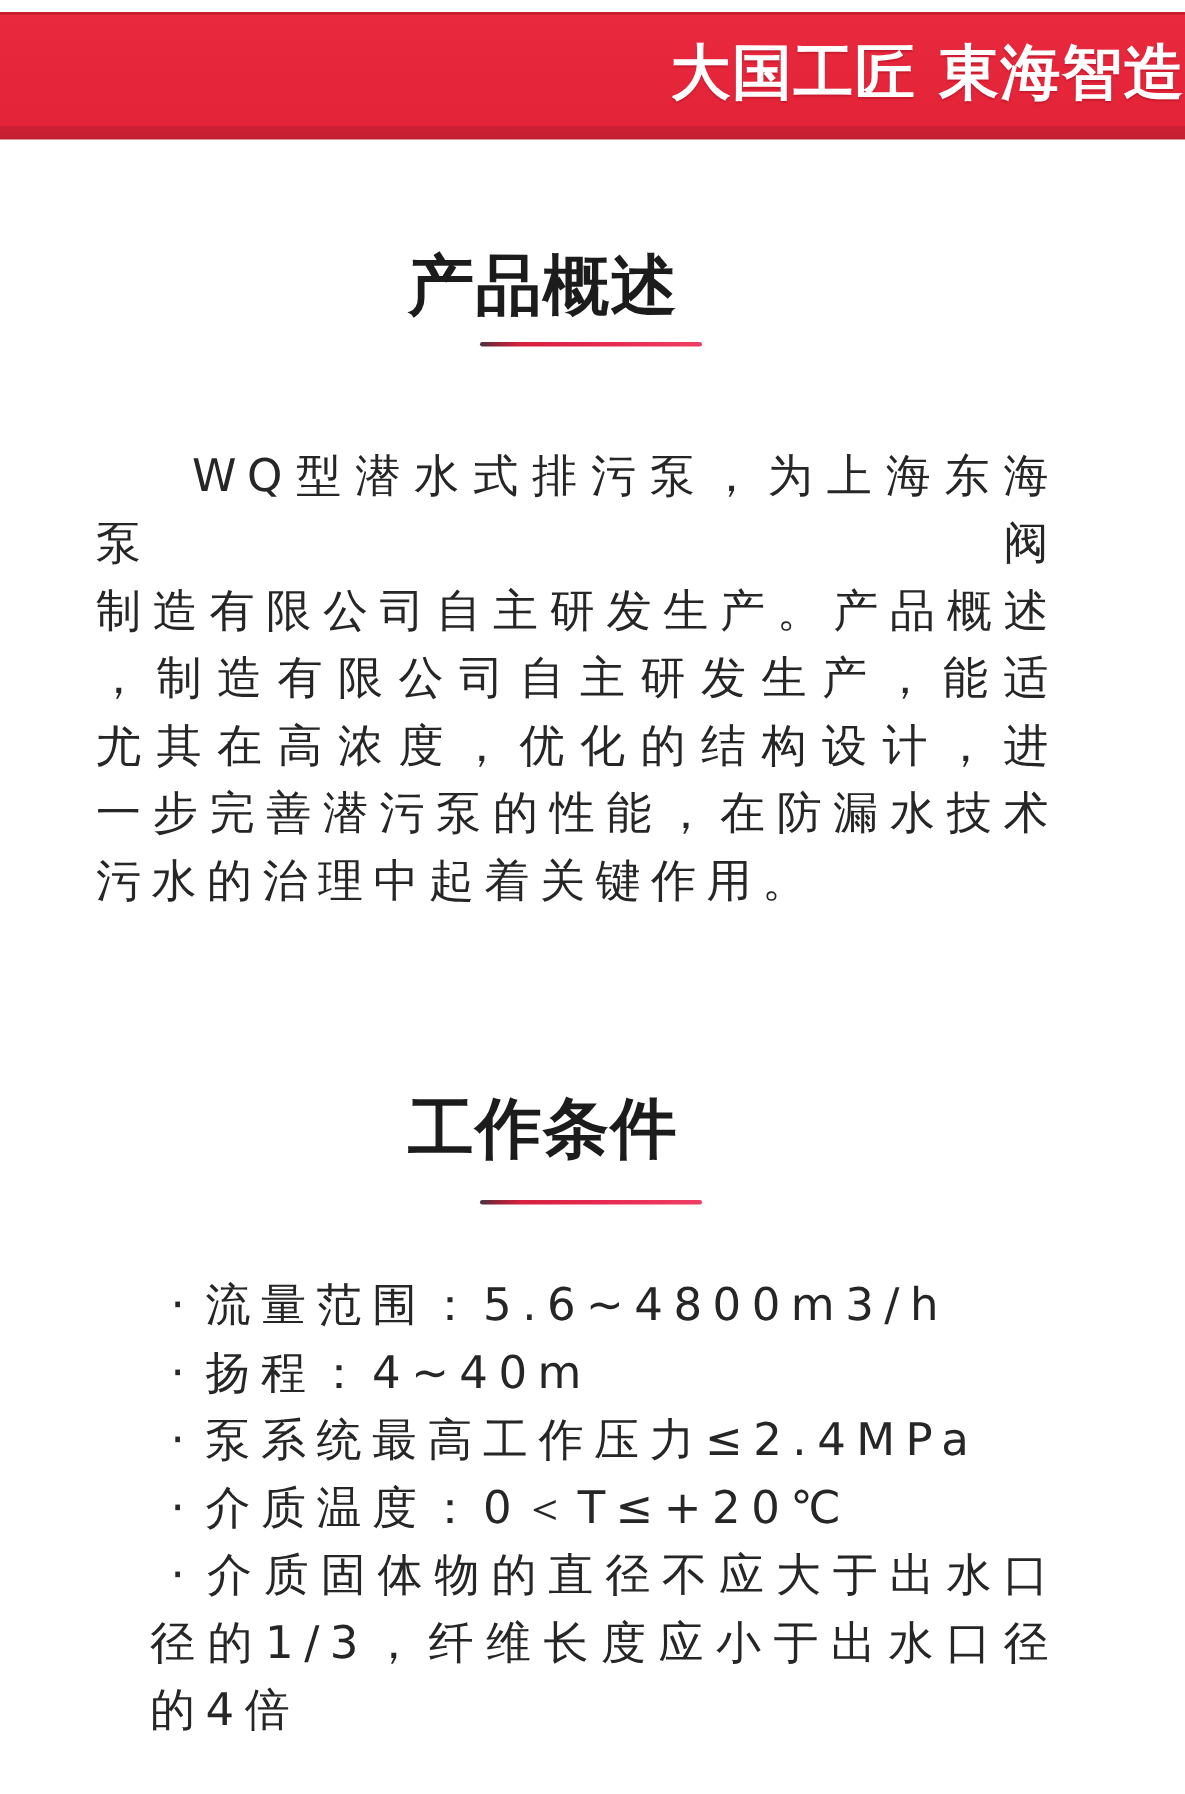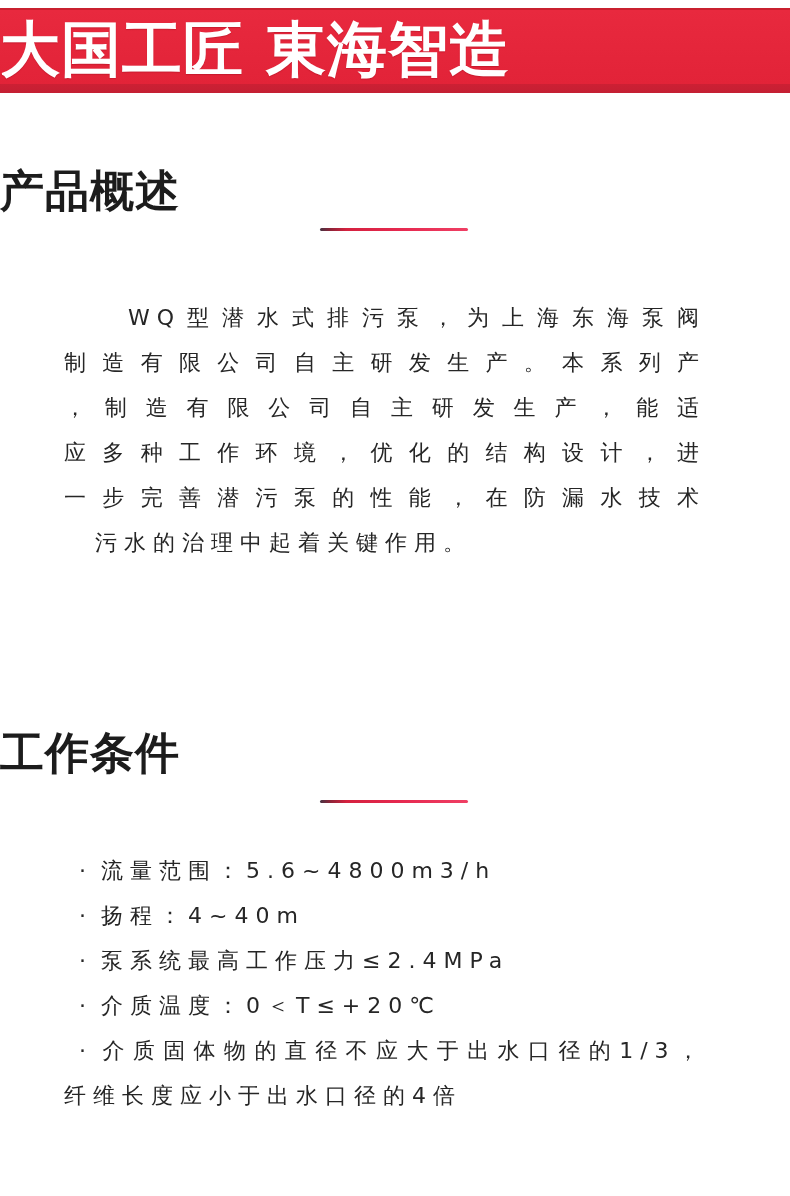--- a/index.html
+++ b/index.html
@@ -25,34 +25,35 @@
     height: 85px;
     background: linear-gradient(180deg,
       #c9202f 0px, #c9202f 2px,
       #e8293e 2px, #e22338 76px,
       #cc2034 76px, #c41f33 85px);
   }
   .banner-title {
     width: 100%;
     height: 85px;
     line-height: 82px;
-    text-align: left;
+    text-align: right;
     color: #ffffff;
-    font-size: 60px;
+    font-size: 40px;
     font-weight: bold;
     letter-spacing: 1px;
     text-shadow: 0 1px 1px rgba(150,10,25,0.35);
     border-radius: 11px;
   }
 
   
   .section-heading {
     position: absolute;
     left: 0;
     width: 724px;
+    text-align: center;
     color: #1c1c1c;
     font-size: 44px;
     font-weight: bold;
     letter-spacing: 1px;
     line-height: 52px;
   }
   #heading-overview { top: 165px; }
   #heading-conditions { top: 727px; }
 
   .heading-underline {
@@ -63,47 +64,48 @@
     background: linear-gradient(90deg,
       #473343 0%, #8e2438 7%, #d5213f 18%, #e62950 55%, #ef3f64 100%);
     border-radius: 2px;
   }
   #underline-overview { top: 228px; }
   #underline-conditions { top: 800px; }
 
   
   .body-text {
     color: #262626;
-    font-size: 22px;
+    font-size: 30px;
     letter-spacing: 7px;
     line-height: 45px;
   }
 
   .paragraph {
     position: absolute;
     top: 295px;
     left: 64px;
     width: 642px;
   }
   .para-line {
     text-align: justify;
     text-align-last: justify;
   }
   .para-line.first { text-indent: 64px; }
-  .para-line.last  { text-align-last: left; margin-left: 31px; }
+  .para-line.last  { text-align-last: left; }
 
   
   .bullet-list {
     position: absolute;
     top: 848px;
     left: 64px;
     width: 642px;
   }
   .bullet-item {
     text-align: justify;
+    margin-left: 36px;
   }
   .bullet-marker {
     display: inline-block;
     width: 37px;
     text-align: center;
     letter-spacing: 0;
   }
 </style>
 </head>
 <body>
@@ -112,23 +114,23 @@
 
   <div class="banner">
     <div class="banner-title">大国工匠 東海智造</div>
   </div>
 
   <div class="section-heading" id="heading-overview">产品概述</div>
   <div class="heading-underline" id="underline-overview"></div>
 
   <div class="paragraph body-text">
     <div class="para-line first">WQ型潜水式排污泵，为上海东海泵阀</div>
-    <div class="para-line">制造有限公司自主研发生产。本系列产</div>
+    <div class="para-line">制造有限公司自主研发生产。产品概述</div>
     <div class="para-line">，制造有限公司自主研发生产，能适</div>
-    <div class="para-line">应多种工作环境，优化的结构设计，进</div>
+    <div class="para-line">尤其在高浓度，优化的结构设计，进</div>
     <div class="para-line">一步完善潜污泵的性能，在防漏水技术</div>
     <div class="para-line last">污水的治理中起着关键作用。</div>
   </div>
 
   <div class="section-heading" id="heading-conditions">工作条件</div>
   <div class="heading-underline" id="underline-conditions"></div>
 
   <div class="bullet-list body-text">
     <div class="bullet-item">
       <span class="bullet-marker">·</span><span>流量范围：5.6~4800m3/h</span>

